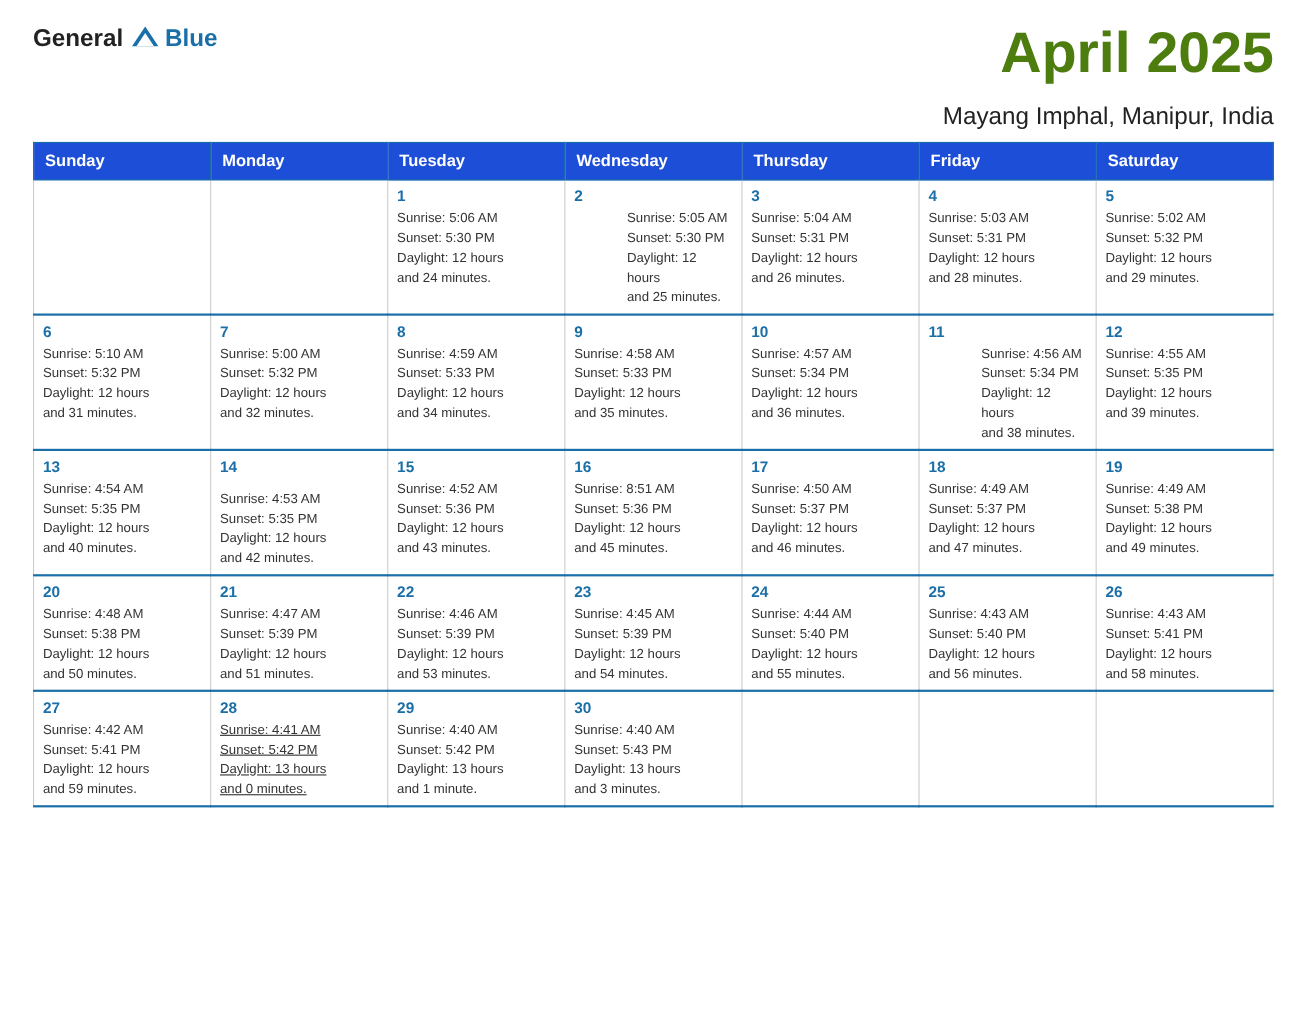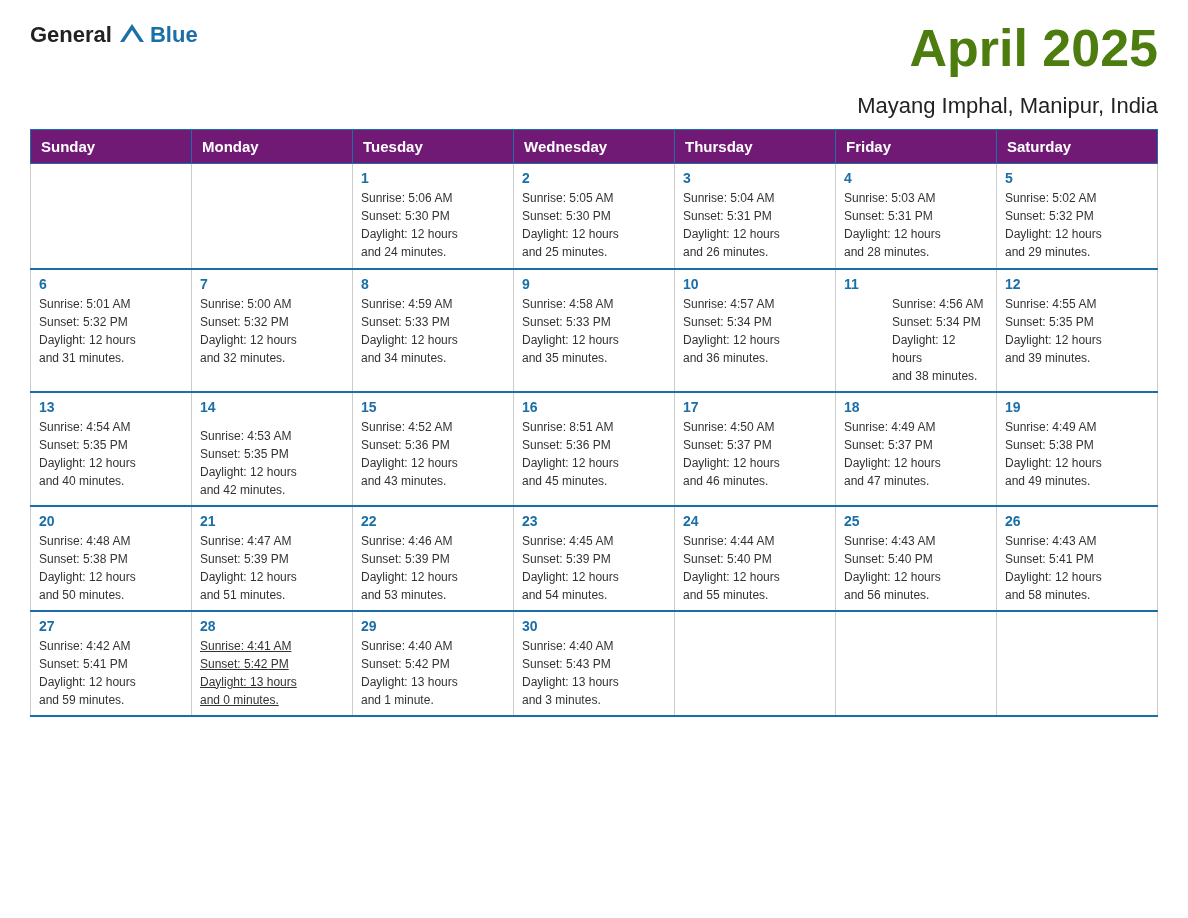--- a/index.html
+++ b/index.html
@@ -51,21 +51,21 @@
       font-weight: normal;
       color: #222;
       margin-top: 16px;
     }
     .calendar {
       width: 100%;
       border-collapse: collapse;
       margin-top: 10px;
     }
     .calendar thead tr th {
-      background-color: #701a75;
+      background-color: #1d4ed8;
       color: #fff;
       font-size: 15px;
       font-weight: bold;
       padding: 8px 10px;
       text-align: left;
       border: 1px solid #1a6fa8;
     }
     .calendar tbody tr td {
       width: calc(100%/7);
       vertical-align: top;
@@ -131,21 +131,21 @@
         <td class="empty"></td>
         <td>
           <span class="day-number">1</span>
           <div class="day-info" style="white-space: pre-line;">Sunrise: 5:06 AM
 Sunset: 5:30 PM
 Daylight: 12 hours
 and 24 minutes.</div>
         </td>
         <td>
           <span class="day-number">2</span>
-          <div class="day-info" style="white-space: pre-line;">Sunrise: 5:05 AM
+          <div class="day-info" style="white-space: pre-line; margin-left: 48px;">Sunrise: 5:05 AM
 Sunset: 5:30 PM
 Daylight: 12 hours
 and 25 minutes.</div>
         </td>
         <td>
           <span class="day-number">3</span>
           <div class="day-info" style="white-space: pre-line;">Sunrise: 5:04 AM
 Sunset: 5:31 PM
 Daylight: 12 hours
 and 26 minutes.</div>
@@ -161,21 +161,21 @@
           <span class="day-number">5</span>
           <div class="day-info" style="white-space: pre-line;">Sunrise: 5:02 AM
 Sunset: 5:32 PM
 Daylight: 12 hours
 and 29 minutes.</div>
         </td>
       </tr>
       <tr>
         <td>
           <span class="day-number">6</span>
-          <div class="day-info" style="white-space: pre-line;">Sunrise: 5:01 AM
+          <div class="day-info" style="white-space: pre-line;">Sunrise: 5:10 AM
 Sunset: 5:32 PM
 Daylight: 12 hours
 and 31 minutes.</div>
         </td>
         <td>
           <span class="day-number">7</span>
           <div class="day-info" style="white-space: pre-line;">Sunrise: 5:00 AM
 Sunset: 5:32 PM
 Daylight: 12 hours
 and 32 minutes.</div>

